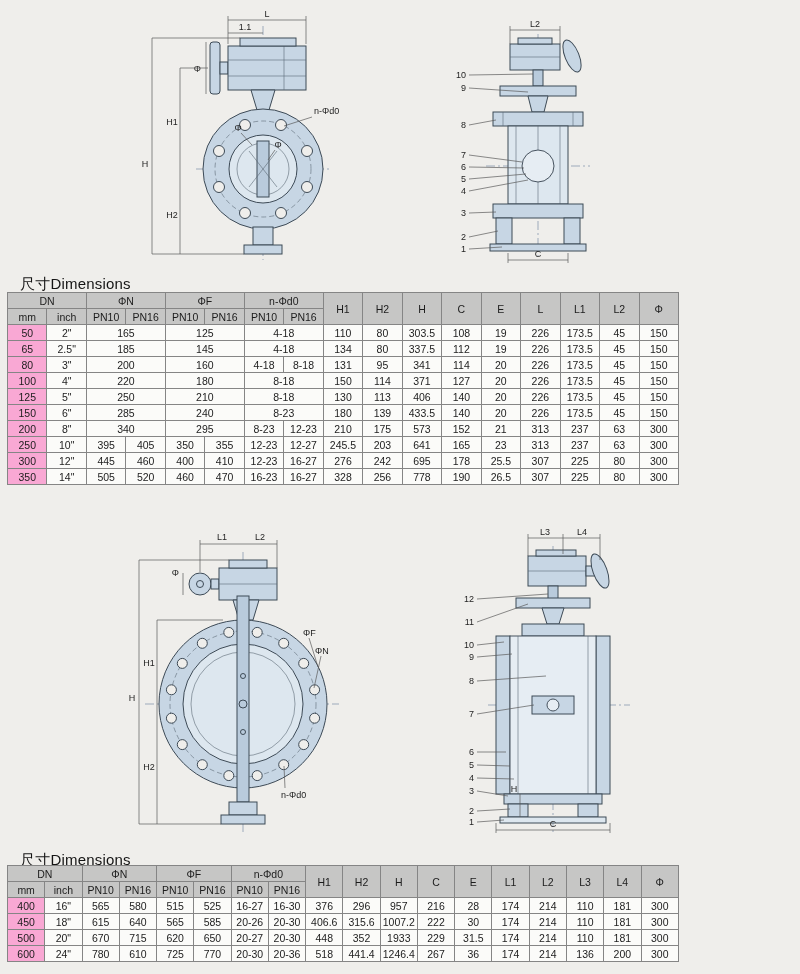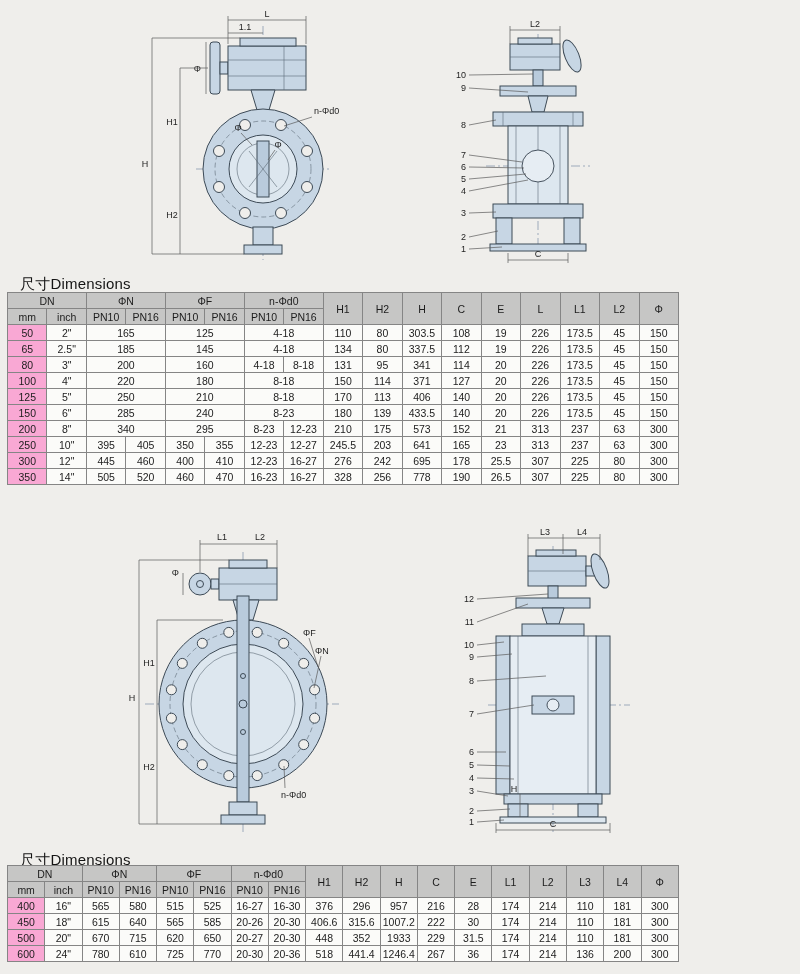--- a/index.html
+++ b/index.html
@@ -291,21 +291,21 @@
           <td>173.5</td>
           <td>45</td>
           <td>150</td>
         </tr>
         <tr>
           <td class="rowhead">125</td>
           <td>5"</td>
           <td colspan="2">250</td>
           <td colspan="2">210</td>
           <td colspan="2">8-18</td>
-          <td>170</td>
+          <td>130</td>
           <td>113</td>
           <td>406</td>
           <td>140</td>
           <td>20</td>
           <td>226</td>
           <td>173.5</td>
           <td>45</td>
           <td>150</td>
         </tr>
         <tr>

